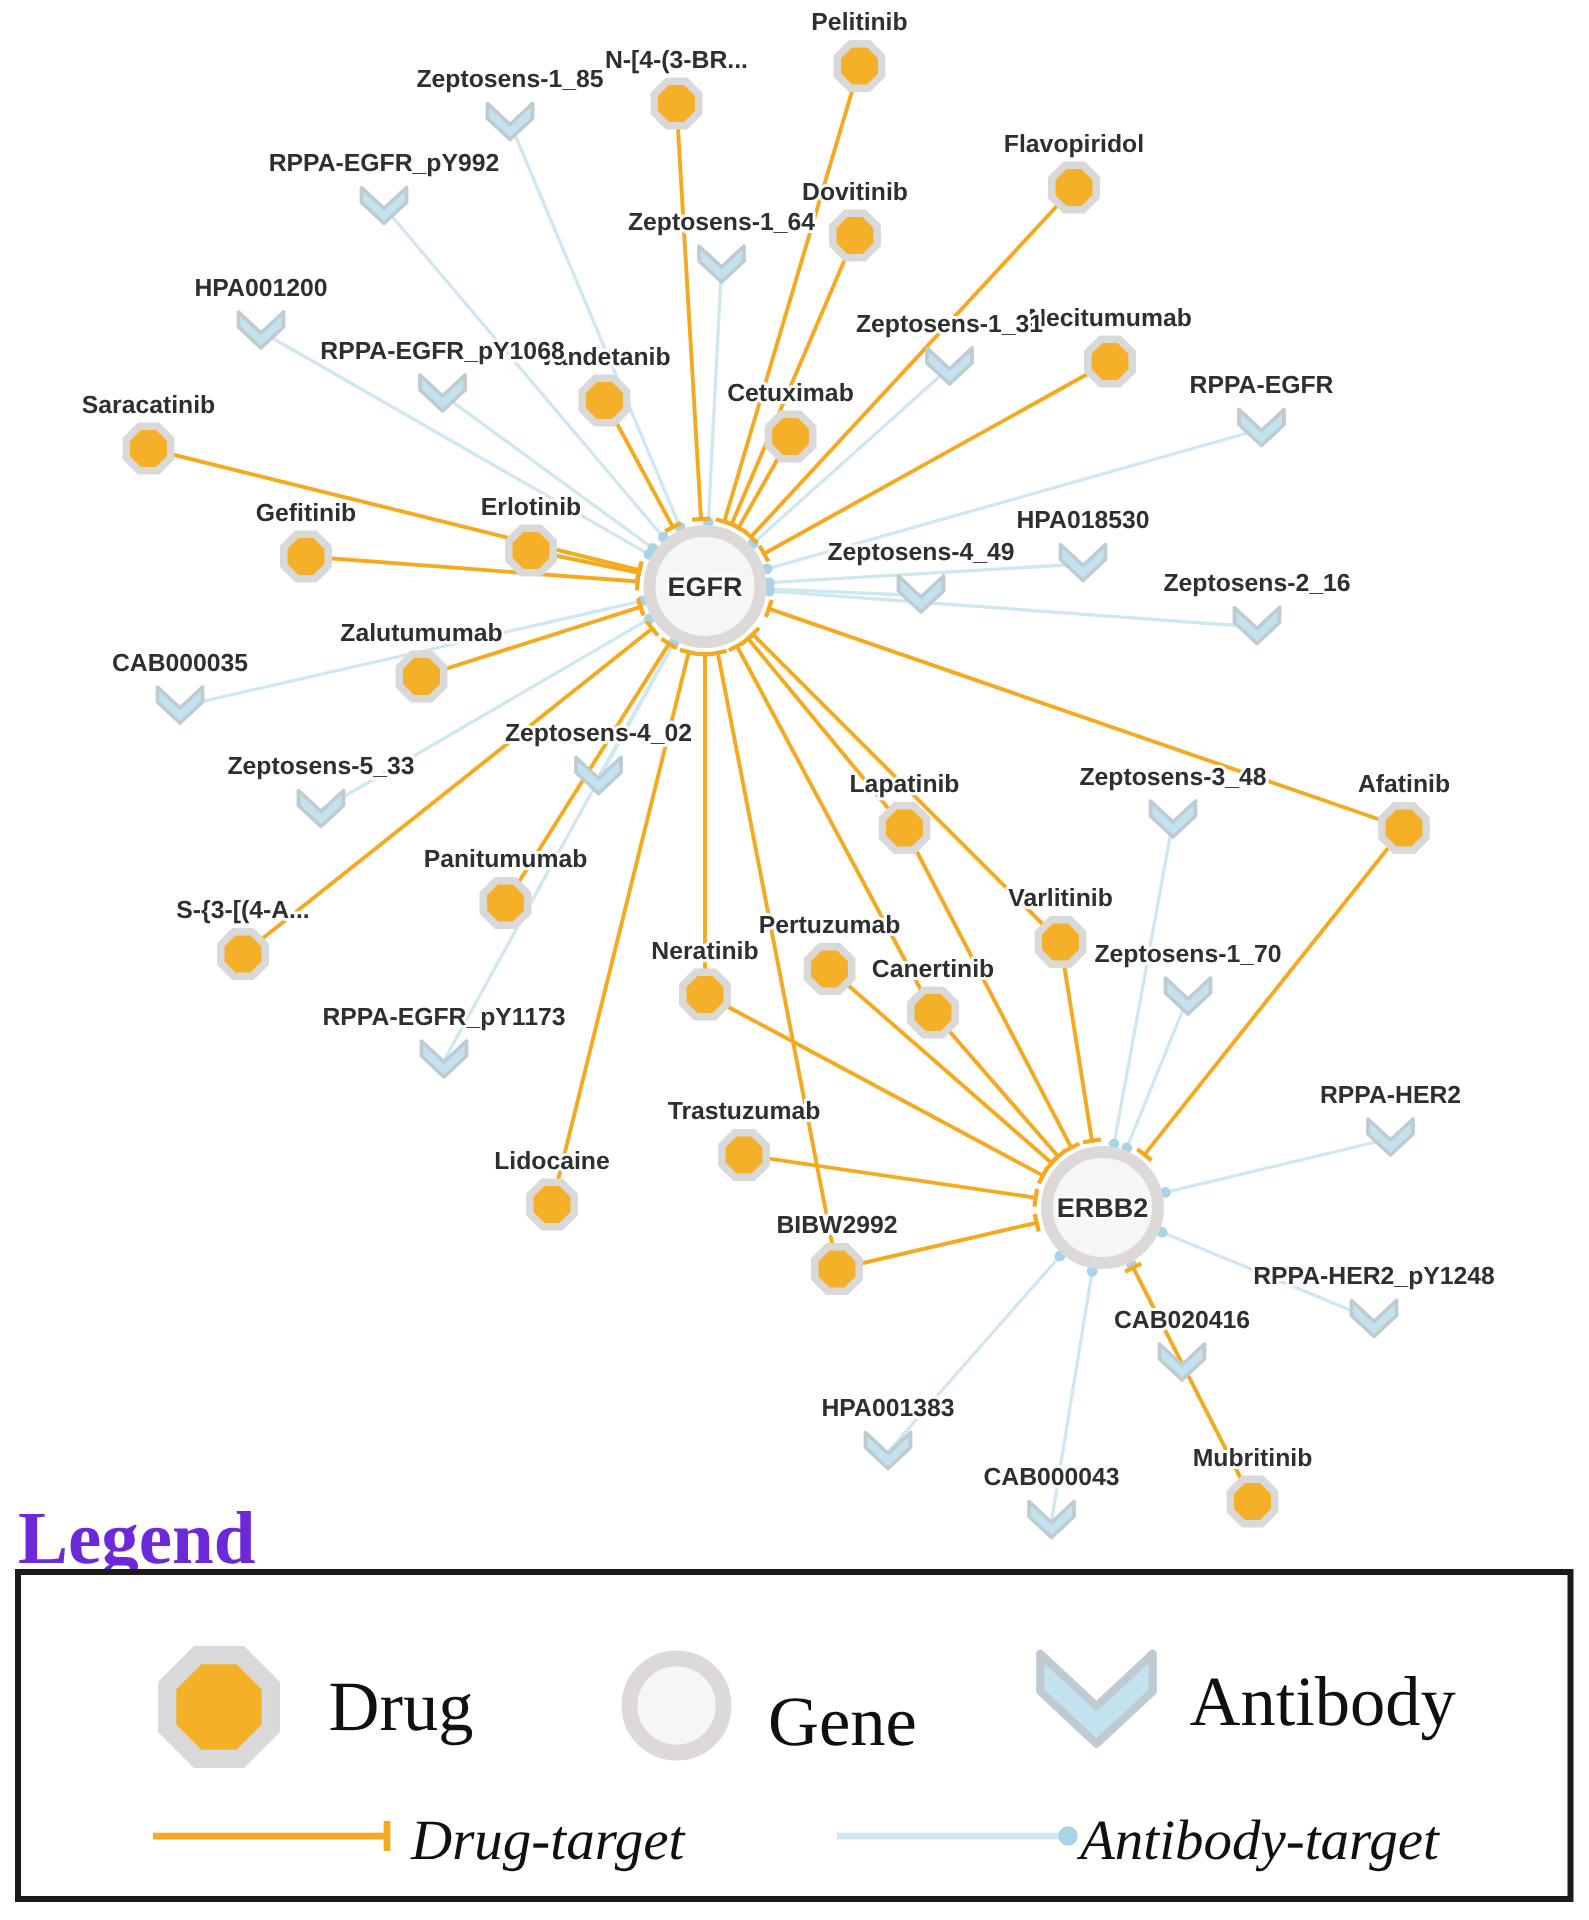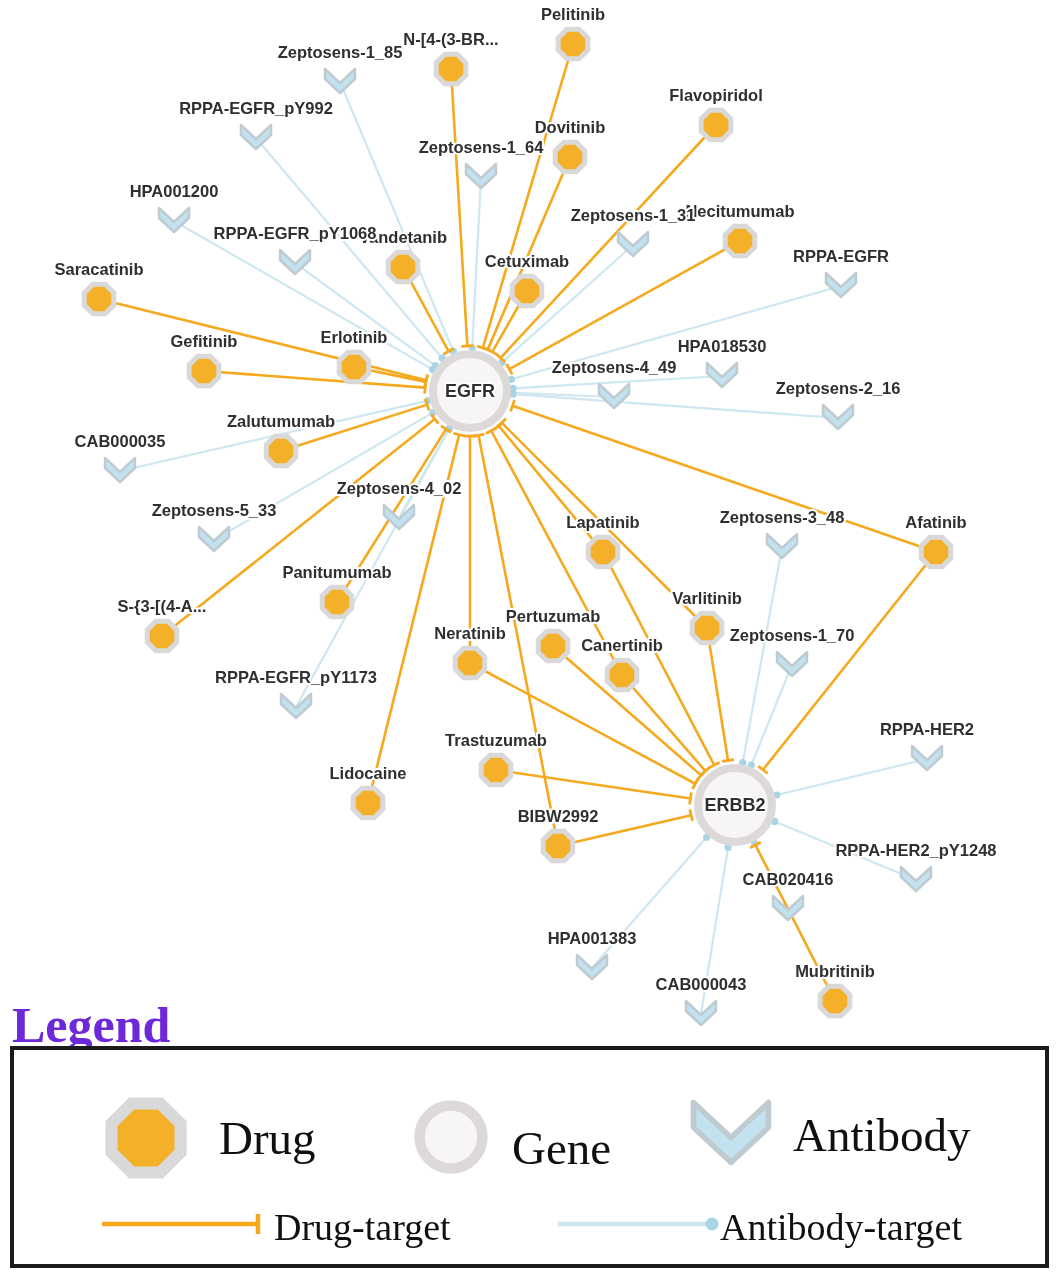--- a/index.html
+++ b/index.html
@@ -30,21 +30,21 @@
   .legend-box svg{position:absolute;}
   .li-drug-icon{left:76px;top:32px;}
   .li-gene-icon{left:389px;top:39px;}
   .li-ab-icon{left:669px;top:42px;}
   .shape-label{position:absolute;font-family:"Liberation Serif","DejaVu Serif",serif;
           font-size:47px;color:var(--legend-text,#101010);line-height:1;}
   .lab-drug{left:205px;top:65px;}
   .lab-gene{left:498px;top:75px;}
   .lab-ab{left:756px;top:62px;margin-left:23px;}
   .edge-label{position:absolute;font-family:"Liberation Serif","DejaVu Serif",serif;
-          font-size:38px;color:var(--legend-text,#101010);line-height:1;}
+          font-size:38px;color:var(--legend-text,#101010);line-height:1;font-style:italic;}
   .lab-dt{left:260px;top:158px;}
   .lab-at{left:706px;top:158px;text-align:right;}
   .li-dt-icon{left:86px;top:161px;}
   .li-at-icon{left:542px;top:161px;}
   .legend-dline{stroke:var(--drug-edge,#F5A91F);stroke-width:4.5;}
   .legend-aline{stroke:var(--antibody-edge,#CFE7F1);stroke-width:4.5;}
   .legend-adot{fill:var(--antibody-dot,#A9D4E6);}
   .legend-oct{fill:var(--drug-fill,#F5B02A);stroke:var(--drug-border,#D9D9D9);stroke-width:13;}
   .legend-gene{fill:var(--gene-fill,#F7F6F5);stroke:var(--gene-ring,#DCD9D8);stroke-width:12;}
   .legend-chev{fill:var(--antibody-fill,#C2E2F0);stroke:var(--antibody-border,#BFCBD1);stroke-width:5.5;stroke-linejoin:round;}

